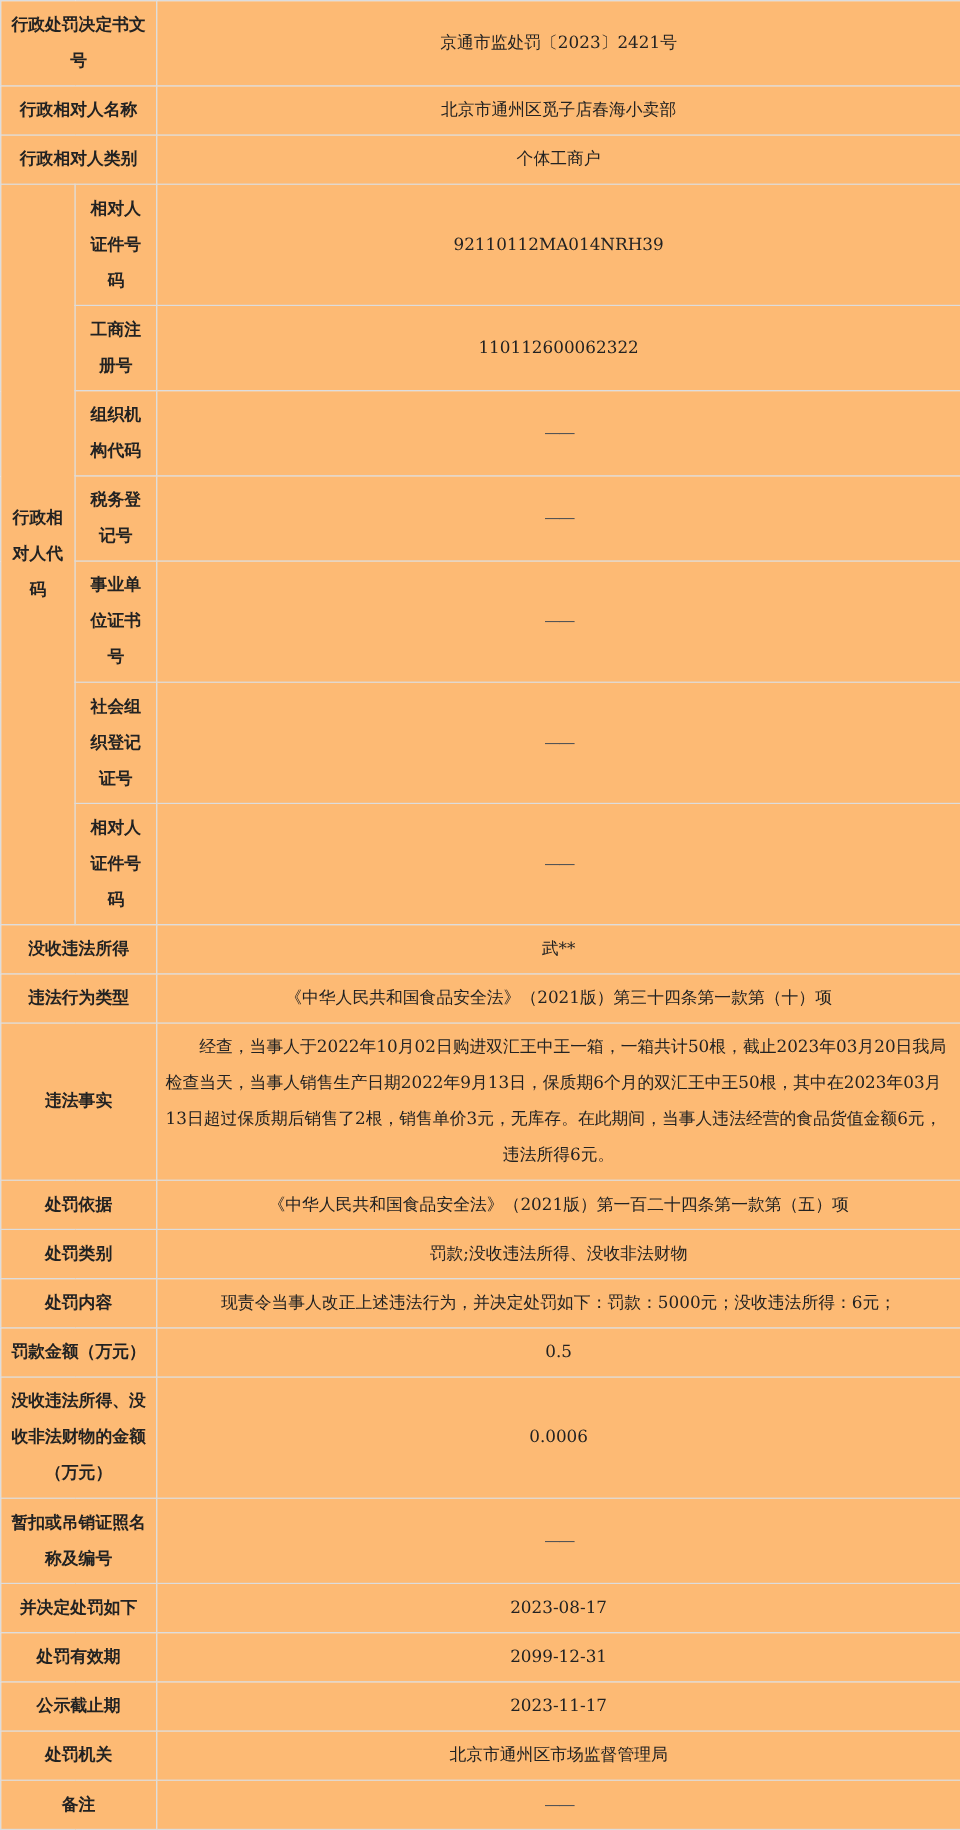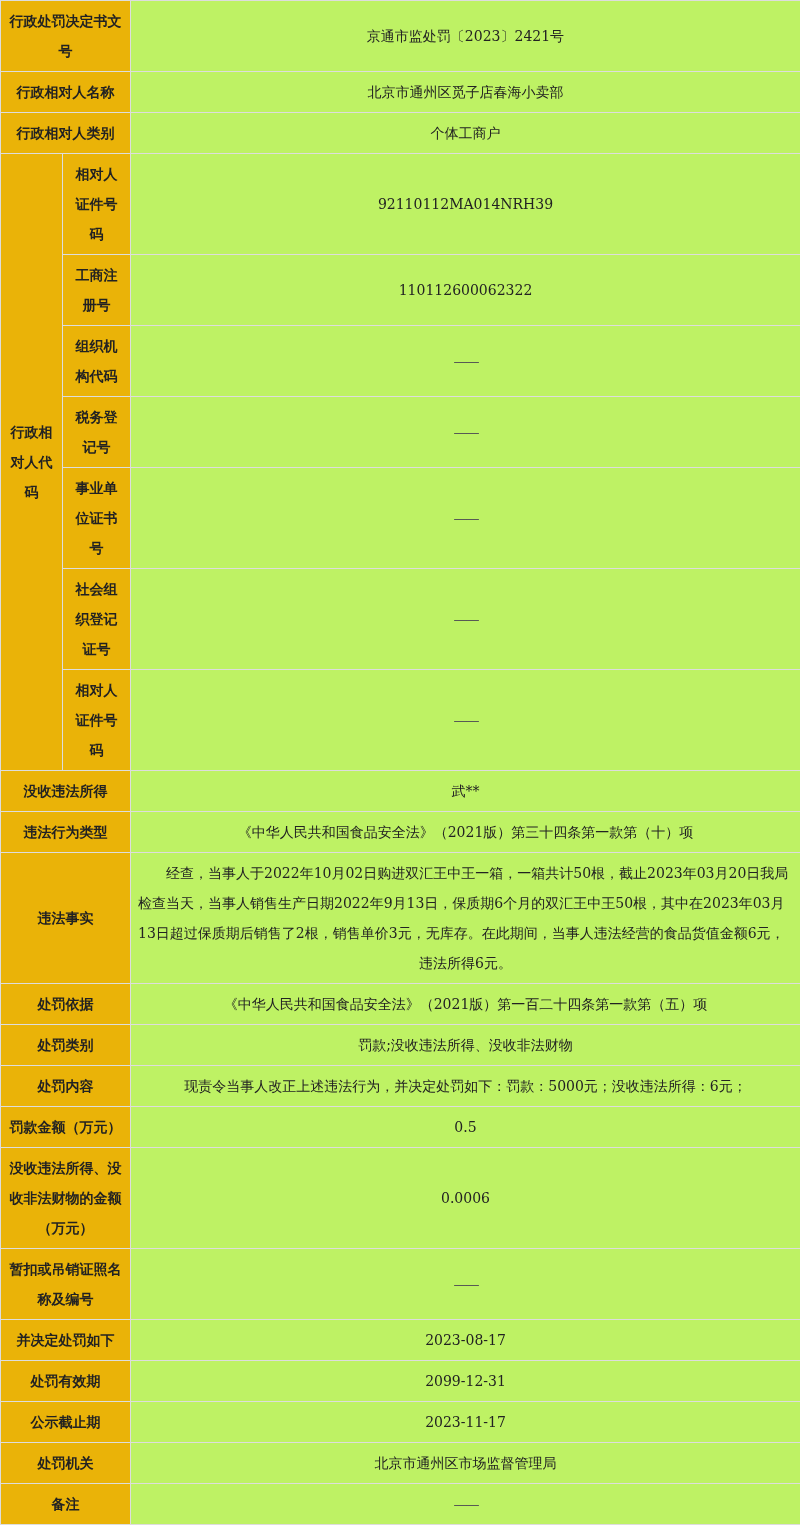--- a/index.html
+++ b/index.html
@@ -12,26 +12,26 @@
   }
   table.penalty td {
     border: 1px solid #dddddd;
     text-align: center;
     vertical-align: middle;
     line-height: 30px;
     padding: 5px 7px;
     box-sizing: border-box;
   }
   td.label {
-    background: #eab308;
+    background: #fdba74;
     font-weight: bold;
     color: #222222;
   }
   td.value {
-    background: #bef264;
+    background: #fdba74;
     font-weight: normal;
     color: #222222;
   }
   td.value.para {
     text-align: left;
     text-indent: 2em;
     text-align-last: center;
     padding: 5px 7px;
   }
   col.c1 { width: 62px; }

